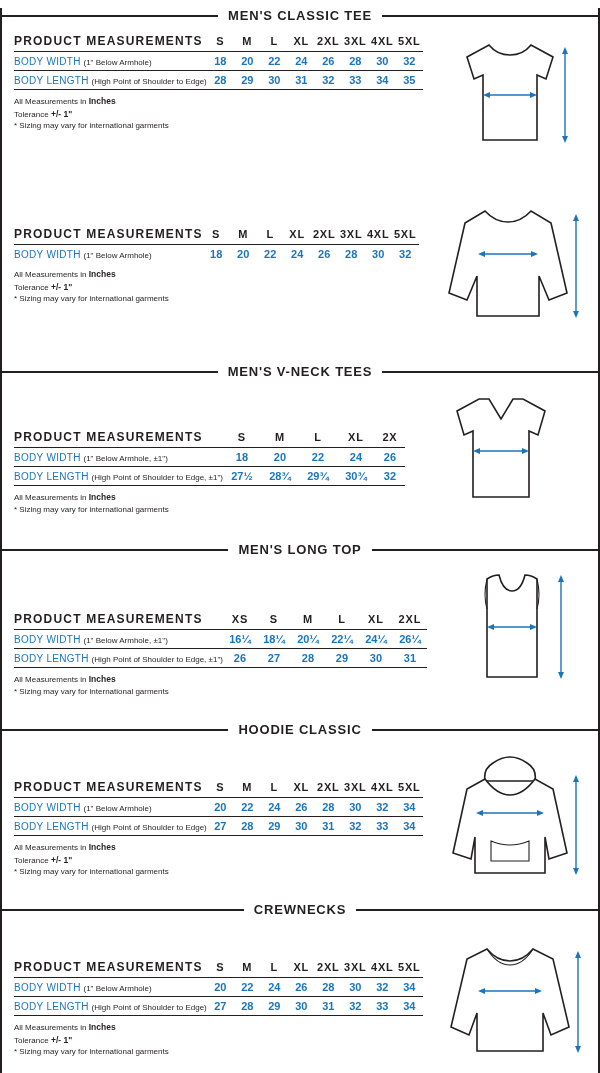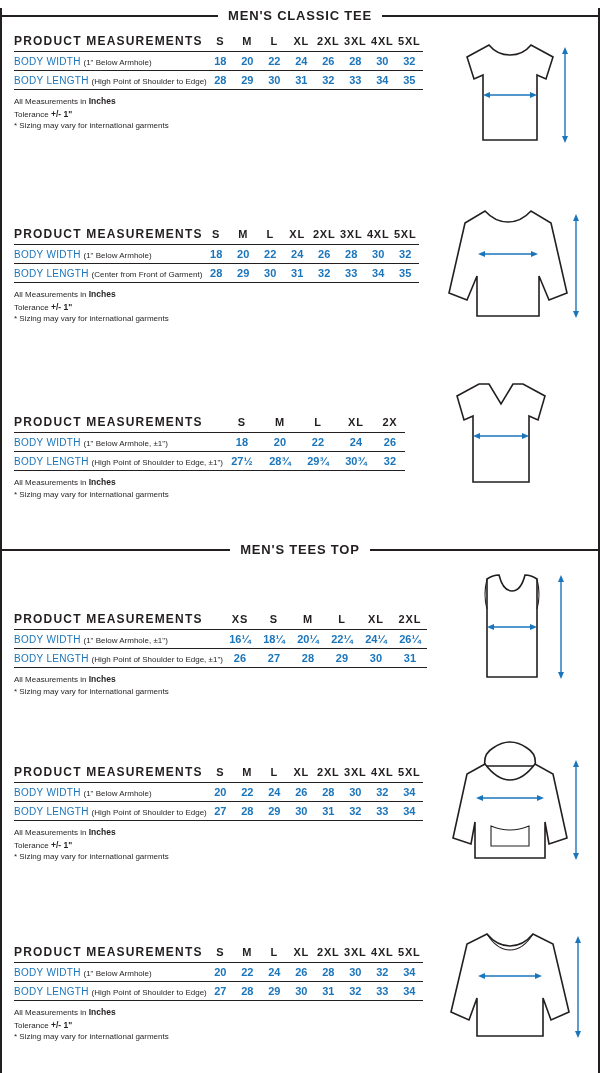--- a/index.html
+++ b/index.html
@@ -216,31 +216,20 @@
             <td class="lbl"><span class="lblname">BODY WIDTH</span> <span class="lblnote">(1" Below Armhole)</span></td>
             <td class="num">18</td>
             <td class="num">20</td>
             <td class="num">22</td>
             <td class="num">24</td>
             <td class="num">26</td>
             <td class="num">28</td>
             <td class="num">30</td>
             <td class="num">32</td>
           </tr>
-          <tr class="rowline rowlast">
-            <td class="lbl"><span class="lblname">BODY LENGTH</span> <span class="lblnote">(Center from Front of Garment)</span></td>
-            <td class="num">28</td>
-            <td class="num">29</td>
-            <td class="num">30</td>
-            <td class="num">31</td>
-            <td class="num">32</td>
-            <td class="num">33</td>
-            <td class="num">34</td>
-            <td class="num">35</td>
-          </tr>
         </tbody>
           </table>
         <div class="notes" style="padding-left:0;">
           <div>All Measurements in <b>Inches</b></div>
           <div>Tolerance <b>+/- 1"</b></div>
           <div>* Sizing may vary for international garments</div>
         </div>
       </div>
       <div class="art-wrap" style="margin-top:-30px;">
         <svg width="150" height="140" viewBox="0 0 150 140">
@@ -250,20 +239,25 @@
           <polygon points="105,56 98,53 98,59" fill="#1b75bb"></polygon>
           <line class="arrow" x1="143" y1="20" x2="143" y2="116"></line>
           <polygon points="143,16 140,23 146,23" fill="#1b75bb"></polygon>
           <polygon points="143,120 140,113 146,113" fill="#1b75bb"></polygon>
         </svg>
       </div>
     </div>
   </div>
 
   <div class="section" style="height:178px;">
+    <div class="title-row">
+      <div class="line"></div>
+      <div class="txt">MEN'S V-NECK TEES</div>
+      <div class="line"></div>
+    </div>
     <div class="body-row" style="padding-top:48px;">
       <div class="table-wrap">
         <table class="meas">
           <tbody>
               <tr class="hdr">
             <td class="lbl">PRODUCT MEASUREMENTS</td>
             <td class="num" style="min-width:38px;">S</td>
             <td class="num" style="min-width:38px;">M</td>
             <td class="num" style="min-width:38px;">L</td>
             <td class="num" style="min-width:38px;">XL</td>
@@ -299,21 +293,21 @@
           <polygon points="42,62 49,59 49,65" fill="#1b75bb"></polygon>
           <polygon points="98,62 91,59 91,65" fill="#1b75bb"></polygon>
         </svg>
       </div>
     </div>
   </div>
 
   <div class="section" style="height:180px;">
     <div class="title-row">
       <div class="line"></div>
-      <div class="txt">MEN'S TEES TOP</div>
+      <div class="txt">MEN'S LONG TOP</div>
       <div class="line"></div>
     </div>
     <div class="body-row" style="padding-top:52px;">
       <div class="table-wrap">
         <table class="meas">
           <tbody>
               <tr class="hdr">
             <td class="lbl">PRODUCT MEASUREMENTS</td>
             <td class="num" style="min-width:34px;">XS</td>
             <td class="num" style="min-width:34px;">S</td>
@@ -357,20 +351,25 @@
           <polygon points="90,62 83,59 83,65" fill="#1b75bb"></polygon>
           <line class="arrow" x1="114" y1="14" x2="114" y2="110"></line>
           <polygon points="114,10 111,17 117,17" fill="#1b75bb"></polygon>
           <polygon points="114,114 111,107 117,107" fill="#1b75bb"></polygon>
         </svg>
       </div>
     </div>
   </div>
 
   <div class="section" style="height:180px;">
+    <div class="title-row">
+      <div class="line"></div>
+      <div class="txt">HOODIE CLASSIC</div>
+      <div class="line"></div>
+    </div>
     <div class="body-row" style="padding-top:40px;">
       <div class="table-wrap">
         <table class="meas">
           <tbody>
               <tr class="hdr">
             <td class="lbl">PRODUCT MEASUREMENTS</td>
             <td class="num">S</td>
             <td class="num">M</td>
             <td class="num">L</td>
             <td class="num">XL</td>
@@ -419,20 +418,25 @@
           <polygon points="109,68 102,65 102,71" fill="#1b75bb"></polygon>
           <line class="arrow" x1="141" y1="34" x2="141" y2="126"></line>
           <polygon points="141,30 138,37 144,37" fill="#1b75bb"></polygon>
           <polygon points="141,130 138,123 144,123" fill="#1b75bb"></polygon>
         </svg>
       </div>
     </div>
   </div>
 
   <div class="section" style="height:175px;">
+    <div class="title-row">
+      <div class="line"></div>
+      <div class="txt">CREWNECKS</div>
+      <div class="line"></div>
+    </div>
     <div class="body-row" style="padding-top:40px;">
       <div class="table-wrap">
         <table class="meas">
           <tbody>
               <tr class="hdr">
             <td class="lbl">PRODUCT MEASUREMENTS</td>
             <td class="num">S</td>
             <td class="num">M</td>
             <td class="num">L</td>
             <td class="num">XL</td>

